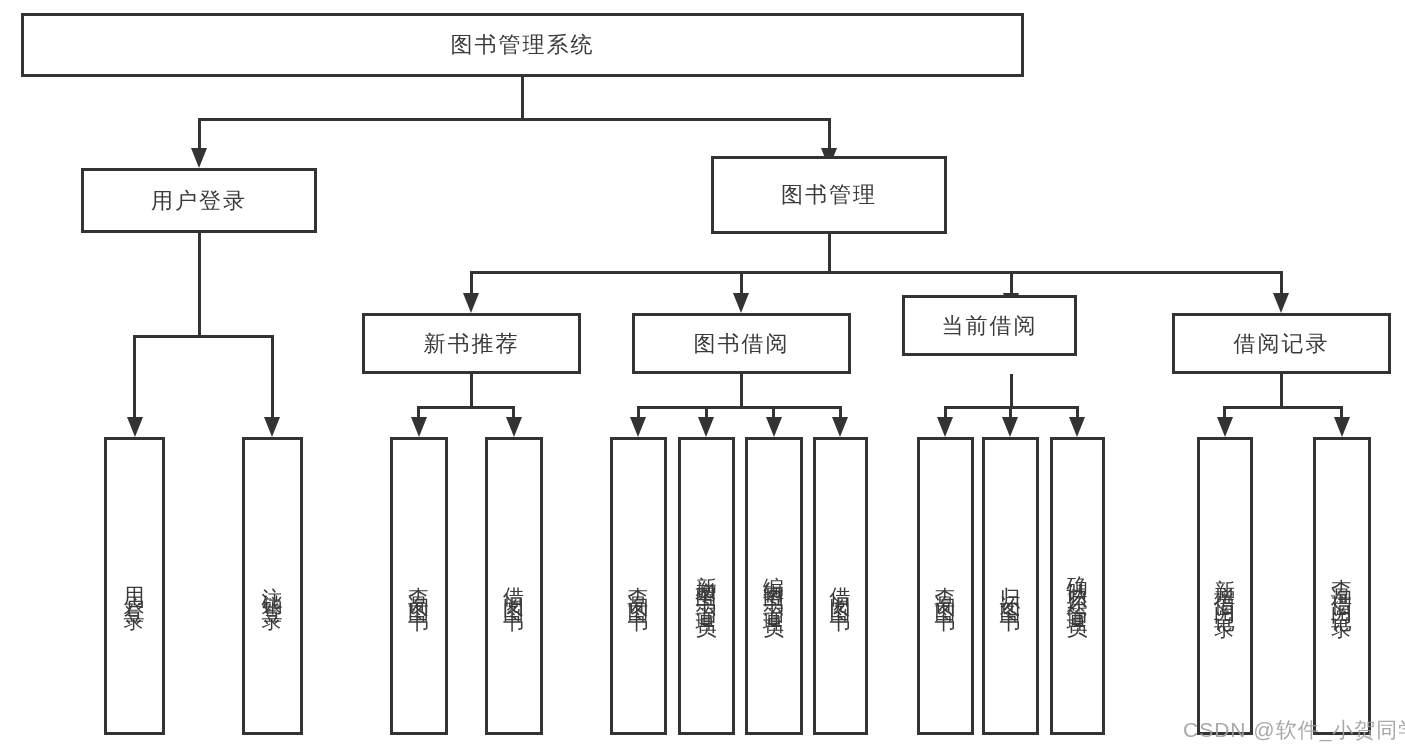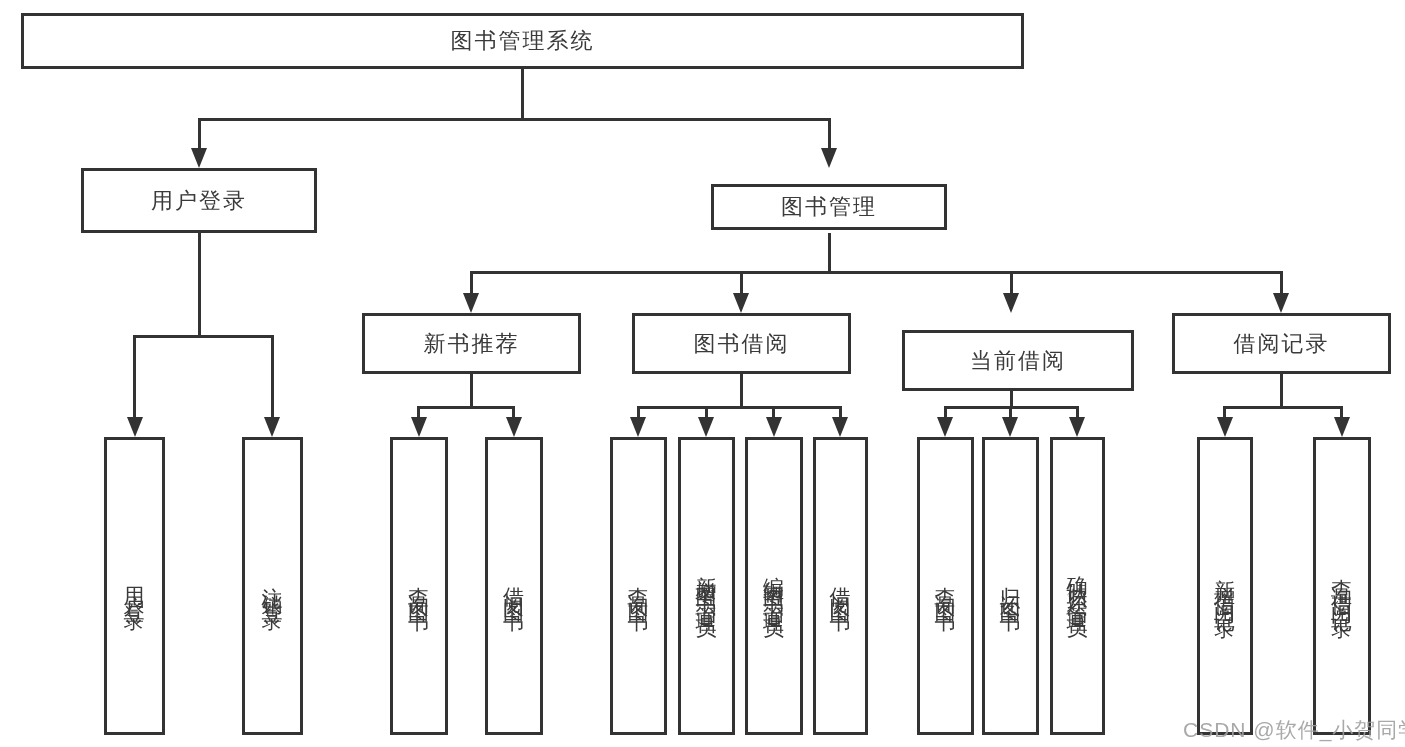--- a/index.html
+++ b/index.html
@@ -86,38 +86,38 @@
   <div class="line" style="left:1076px;top:406px;width:3px;height:13px;"></div>
   <div class="arrow" style="left:1069px;top:417px;"></div>
 
   <div class="line" style="left:1280px;top:374px;width:3px;height:35px;"></div>
   <div class="line" style="left:1223px;top:406px;width:120px;height:3px;"></div>
   <div class="line" style="left:1223px;top:406px;width:3px;height:13px;"></div>
   <div class="arrow" style="left:1217px;top:417px;"></div>
   <div class="line" style="left:1340px;top:406px;width:3px;height:13px;"></div>
   <div class="arrow" style="left:1334px;top:417px;"></div>
 
-  <div class="box root-box" style="left:21px;top:13px;width:1003px;height:56px;">
+  <div class="box root-box" style="left:21px;top:13px;width:1003px;height:64px;">
     <span class="hlabel">图书管理系统</span>
   </div>
 
   <div class="box" style="left:81px;top:168px;width:236px;height:65px;">
     <span class="hlabel">用户登录</span>
   </div>
-  <div class="box" style="left:711px;top:184px;width:236px;height:46px;">
+  <div class="box" style="left:711px;top:156px;width:236px;height:78px;">
     <span class="hlabel">图书管理</span>
   </div>
 
   <div class="box" style="left:632px;top:313px;width:219px;height:61px;">
     <span class="hlabel">图书借阅</span>
   </div>
   <div class="box" style="left:362px;top:313px;width:219px;height:61px;">
     <span class="hlabel">新书推荐</span>
   </div>
-  <div class="box" style="left:902px;top:330px;width:232px;height:61px;">
+  <div class="box" style="left:902px;top:295px;width:175px;height:61px;">
     <span class="hlabel">当前借阅</span>
   </div>
   <div class="box" style="left:1172px;top:313px;width:219px;height:61px;">
     <span class="hlabel">借阅记录</span>
   </div>
 
   <div class="box" style="left:104px;top:437px;width:61px;height:298px;">
     <span class="vtext">用户登录</span>
   </div>
   <div class="box" style="left:242px;top:437px;width:61px;height:298px;">

